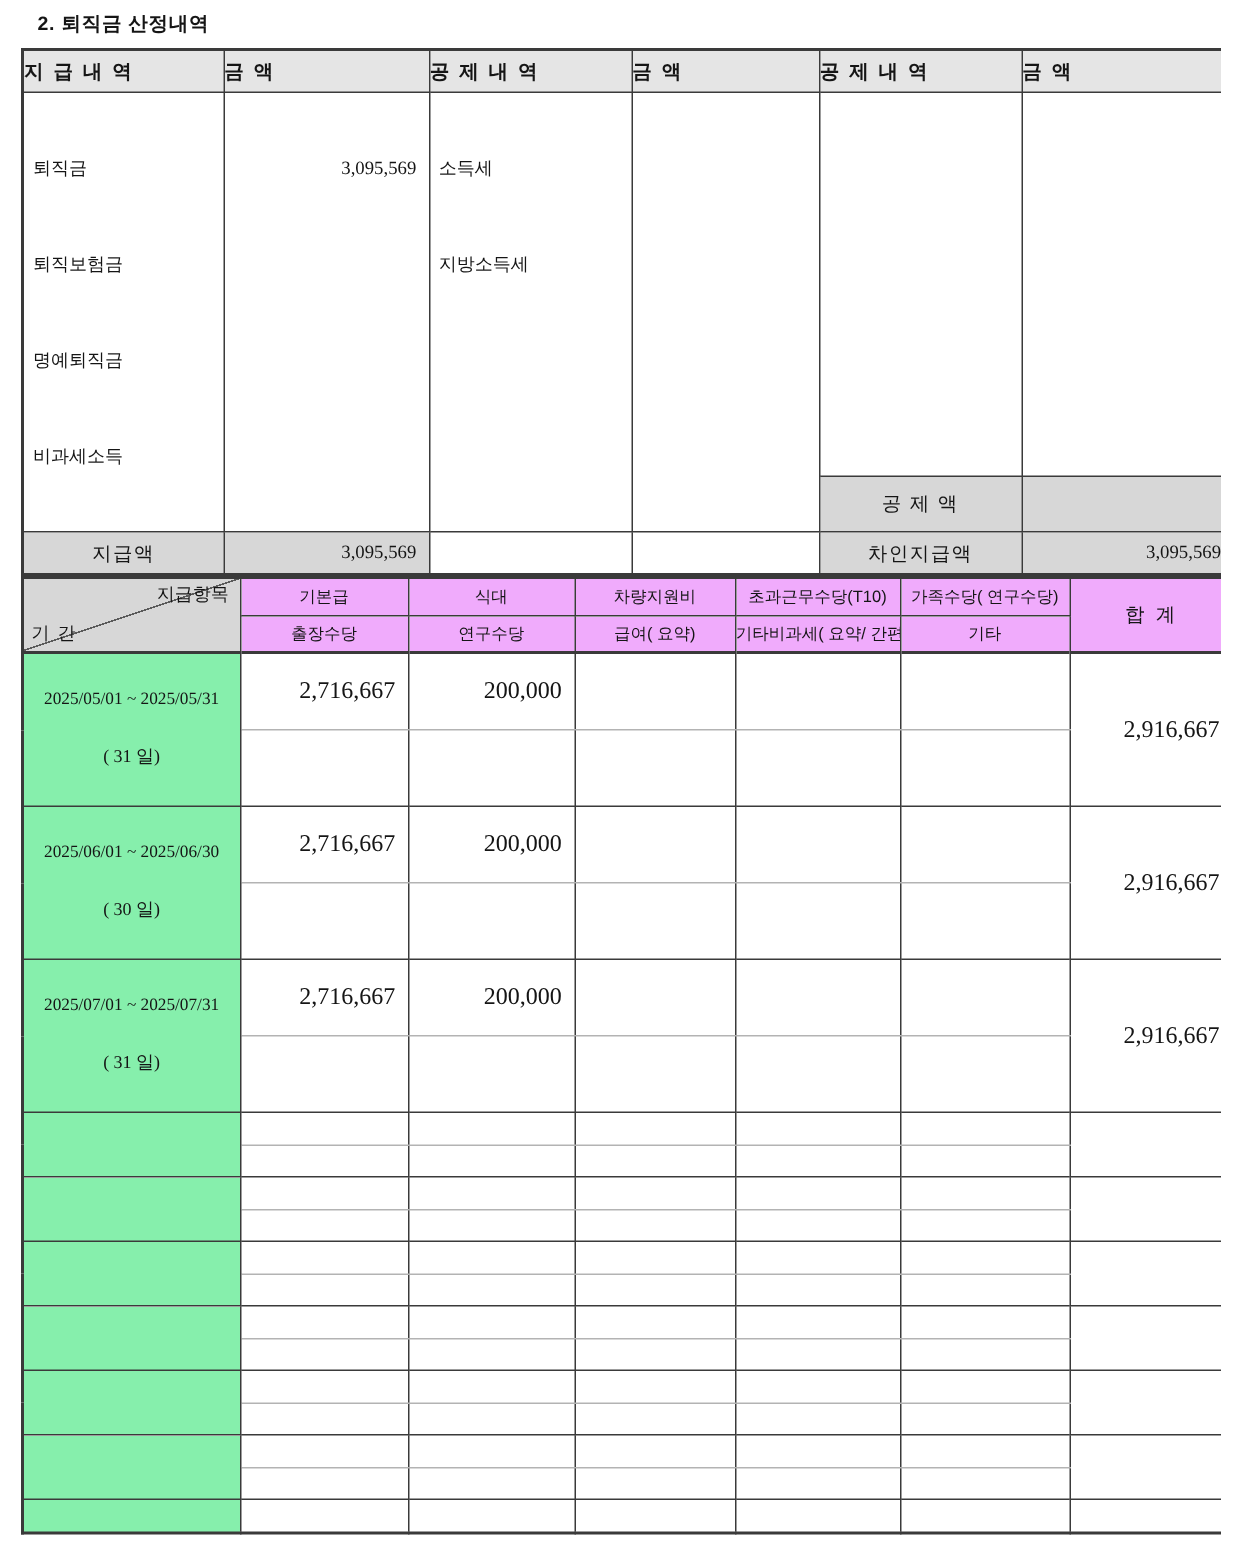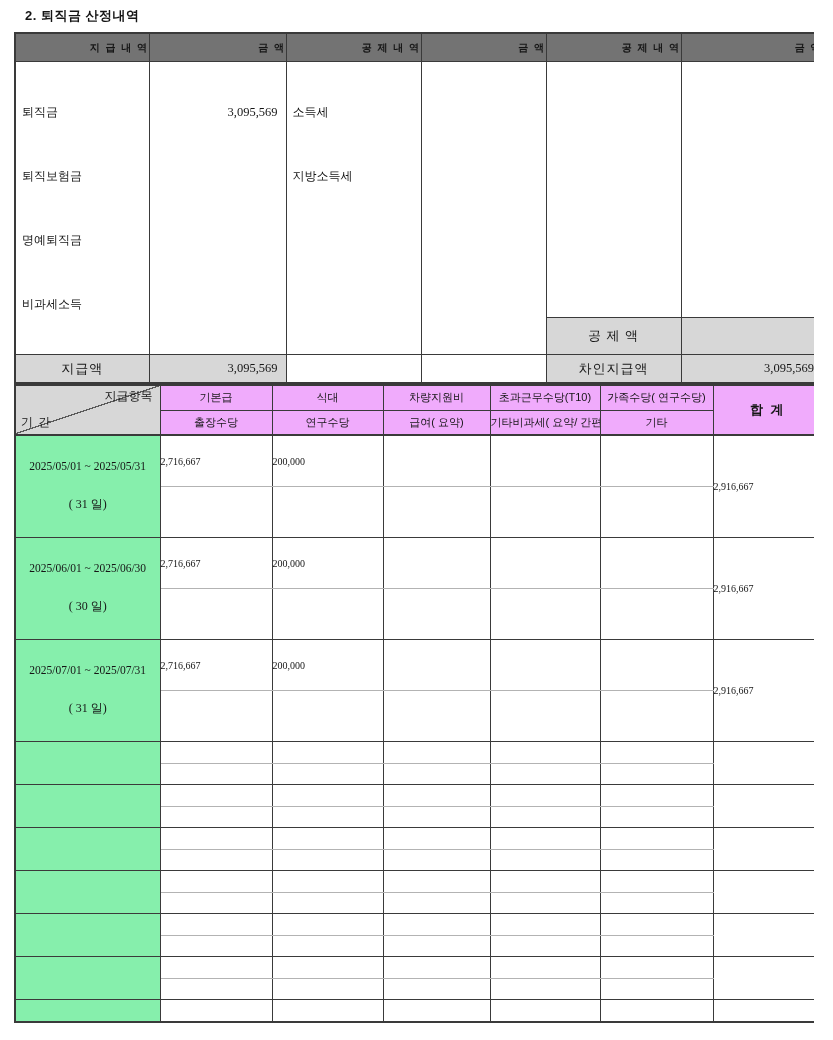--- a/index.html
+++ b/index.html
@@ -20,23 +20,23 @@
   }
   .section-title.second { margin-top: 9px; margin-bottom: 6px; padding-top: 0; }
 
   table { border-collapse: collapse; table-layout: fixed; margin-left: 14px; }
   th, td { padding: 0; overflow: hidden; white-space: pre; }
 
   
   .t1 { width: 808px; border: 2px solid #3a3a3a; }
   .t1 th, .t1 td { border: 1px solid #3a3a3a; }
   .t1 th {
-    height: 27px; background: #737373;
-    font-size: 10px; font-weight: 600; letter-spacing: 1.5px;
-    text-align: right;
+    height: 27px; background: #e5e5e5;
+    font-size: 13px; font-weight: 600; letter-spacing: 1.5px;
+    text-align: left;
   }
   .t1 td.body { vertical-align: top; background: #fff; }
   .t1 .item-line { line-height: 28px; padding-left: 6px; font-size: 12px;
     font-family: "Liberation Serif", "DejaVu Serif", serif; }
   .t1 .value-line { line-height: 28px; padding-right: 8px; font-size: 12.5px; text-align: right;
     font-family: "Liberation Serif", "DejaVu Serif", serif; }
   .t1 .gray { background: #d7d7d7; }
   .t1 .label-cell { height: 27px; text-align: center; font-size: 13px; font-weight: 400; letter-spacing: 1px; }
   .t1 .num-cell { height: 27px; text-align: right; padding-right: 8px; font-size: 12.5px;
     font-family: "Liberation Serif", "DejaVu Serif", serif; }
@@ -49,26 +49,26 @@
   .t2 thead th { background: #f0abfc; font-weight: normal; font-size: 11px; text-align: center; height: 20px; }
   .t2 thead tr.h2 th { border-bottom-width: 2px; }
   .t2 th.corner { position: relative; padding: 0;
     background-color: #d7d7d7;
     background-image: linear-gradient(to bottom right,
       transparent calc(50% - 1px), #5a5a5a calc(50% - 1px),
       #5a5a5a calc(50% + 0.2px), transparent calc(50% + 0.2px));
     border-bottom-width: 2px; }
   .t2 .corner-top { position: absolute; top: 2px; right: 7px; font-size: 12px; font-weight: 400; }
   .t2 .corner-bottom { position: absolute; bottom: 3px; left: 5px; font-size: 12px; letter-spacing: 1px; }
-  .t2 th.total-h { font-size: 13px; font-weight: 700; letter-spacing: 2px; border-bottom-width: 2px; }
+  .t2 th.total-h { font-size: 13px; font-weight: 400; letter-spacing: 2px; border-bottom-width: 2px; }
   .t2 tbody td { height: 20.5px; }
   .t2 td.period { background: #86efac; text-align: center; vertical-align: middle;
     font-family: "Liberation Serif", "DejaVu Serif", serif; font-size: 11.5px; }
   .t2 td.period .days { font-size: 12px; }
-  .t2 td.num { text-align: left; padding-right: 8px; font-size: 10px;
+  .t2 td.num { text-align: right; padding-right: 8px; font-size: 16px;
     font-family: "Liberation Serif", "DejaVu Serif", serif; }
   .t2 td.total { vertical-align: middle; padding-right: 9px; }
   .t2 tr.grp-a td.sub { border-bottom: 1px solid #b3b3b3; }
 </style>
 </head>
 <body>
 
 <div class="page">
 
   <div class="section-title">2. 퇴직금 산정내역</div>

